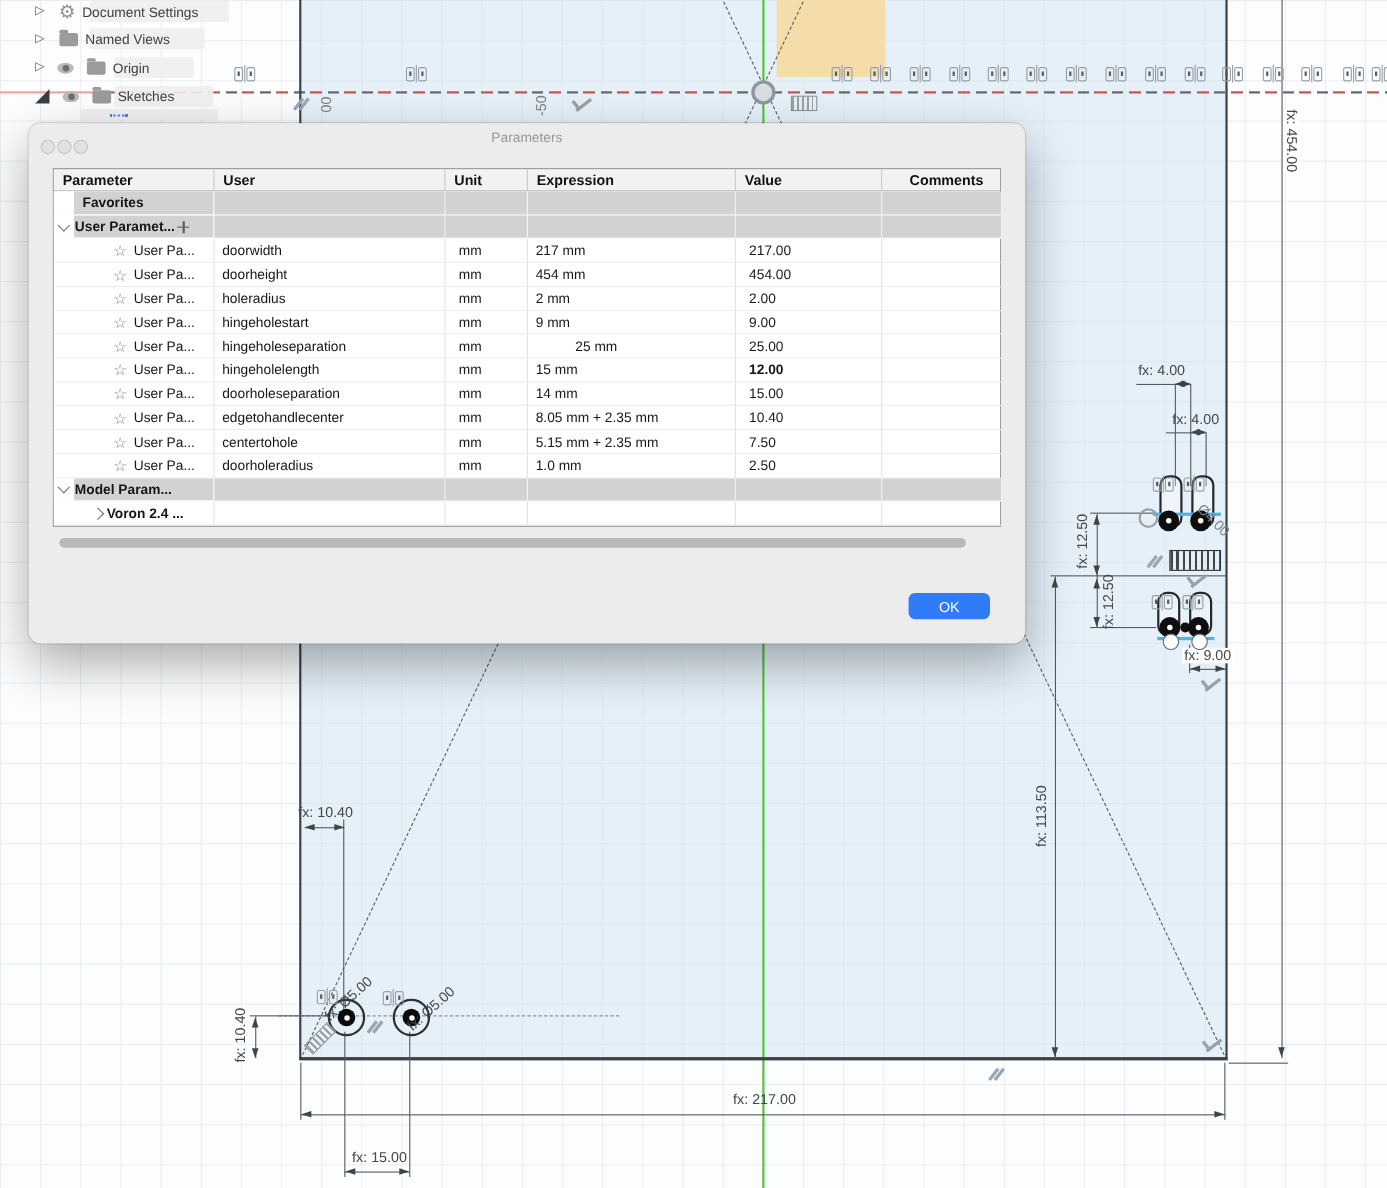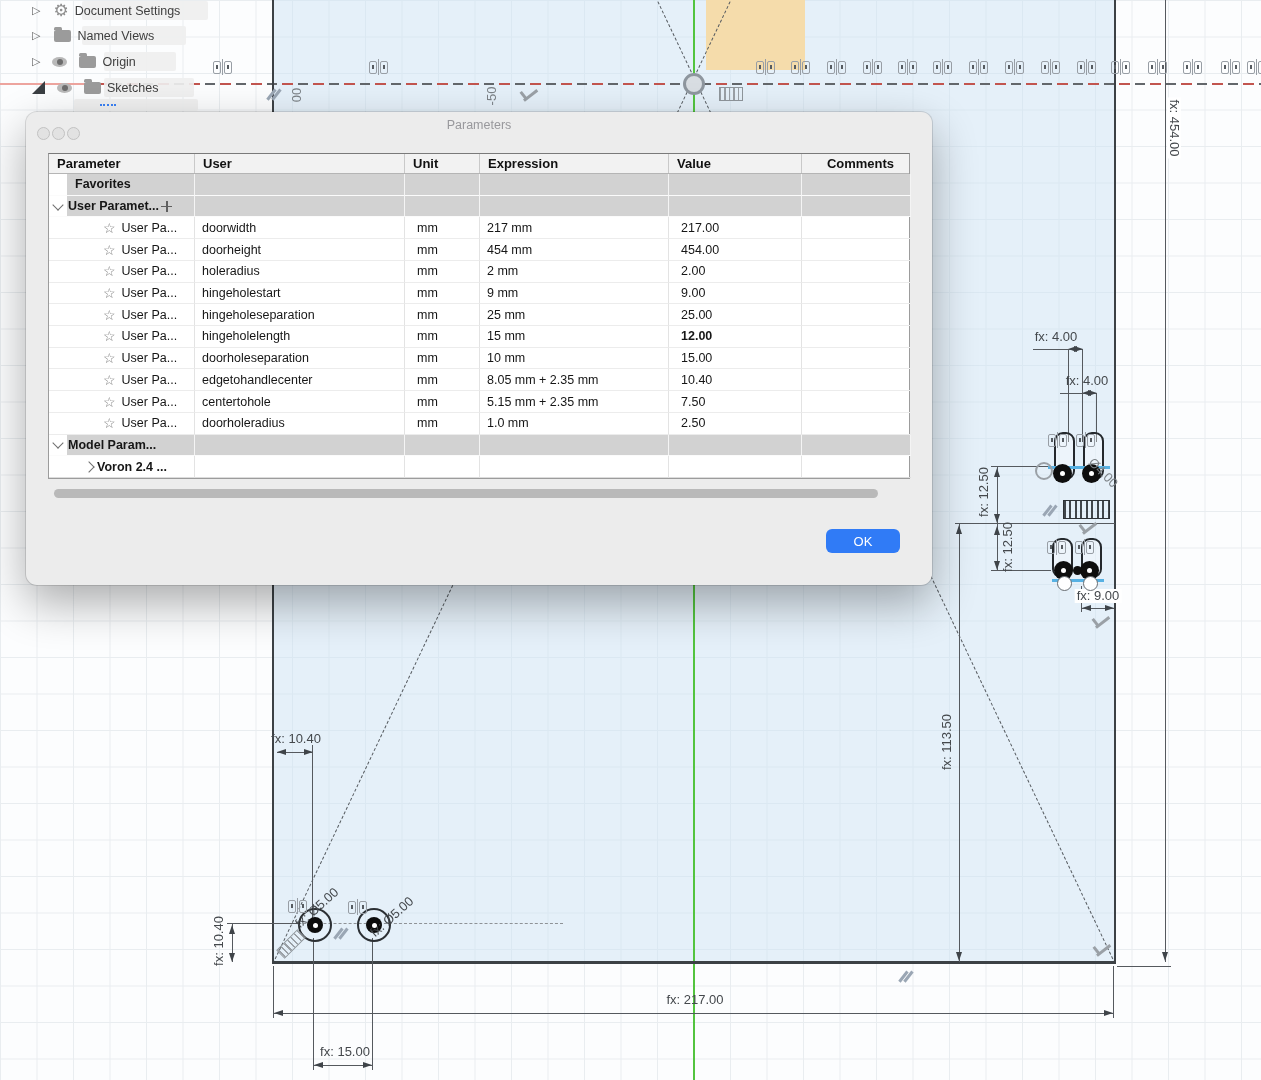--- a/index.html
+++ b/index.html
@@ -101,21 +101,21 @@
   .t-row.group .c{font-weight:bold;border-bottom:1px solid #dcdcdc;}
   .star{color:#7d7d7d;font-size:14px;margin:0 6px 0 54px;}
   .chev{width:7px;height:7px;border-top:1.7px solid #6e6e6e;border-right:1.7px solid #6e6e6e;display:inline-block;flex:none;}
   .chev.down{transform:rotate(135deg);margin:-3px 4px 0 5px;}
   .chev.right{transform:rotate(45deg);margin:0 4px 0 5px;}
   .plus{position:relative;width:11px;height:11px;margin-left:2px;flex:none;}
   .plus::before{content:"";position:absolute;left:0;top:5px;width:11px;height:1.8px;background:#5f5f5f;}
   .plus::after{content:"";position:absolute;left:5px;top:0;width:1.8px;height:11px;background:#5f5f5f;}
   #scrollbar{position:absolute;left:22px;top:375px;width:862px;height:14px;}
   #scroll-thumb{position:absolute;left:6px;top:2px;width:824px;height:9px;background:#b9b9b9;border-radius:5px;}
-  #ok-btn{position:absolute;left:800px;top:417px;width:74px;height:24px;background:#307bf6;border:none;border-radius:6px;color:#fff;font-size:13px;font-family:"Liberation Sans",sans-serif;}
+  #ok-btn{position:absolute;left:800px;top:427px;width:74px;height:24px;background:#307bf6;border:none;border-radius:6px;color:#fff;font-size:13px;font-family:"Liberation Sans",sans-serif;}
 </style>
 </head>
 <body>
 
 <div id="app">
   <div id="canvas">
 
     <div class="abs" id="door-fill"></div>
     <div class="abs" id="orange-rect"></div>
     <div class="abs" id="axis-y"></div>
@@ -509,21 +509,21 @@
               <span class="star">☆</span>
               <span>User Pa...</span>
             </div>
             <div class="c">
               <span style="padding-left: 7px;">hingeholeseparation</span>
             </div>
             <div class="c">
               <span style="padding-left: 12px;">mm</span>
             </div>
             <div class="c">
-              <span style="padding-left: 7px;">25 mm</span>
+              <span style="padding-left: 7px; margin-left: 36px;">25 mm</span>
             </div>
             <div class="c">
               <span style="padding-left: 12px;">25.00</span>
             </div>
             <div class="c">
               <span style="padding-left: 7px;"></span>
             </div>
           </div>
           <div class="t-row data">
             <div class="c first">
@@ -551,21 +551,21 @@
               <span class="star">☆</span>
               <span>User Pa...</span>
             </div>
             <div class="c">
               <span style="padding-left: 7px;">doorholeseparation</span>
             </div>
             <div class="c">
               <span style="padding-left: 12px;">mm</span>
             </div>
             <div class="c">
-              <span style="padding-left: 7px;">10 mm</span>
+              <span style="padding-left: 7px;">14 mm</span>
             </div>
             <div class="c">
               <span style="padding-left: 12px;">15.00</span>
             </div>
             <div class="c">
               <span style="padding-left: 7px;"></span>
             </div>
           </div>
           <div class="t-row data">
             <div class="c first">

